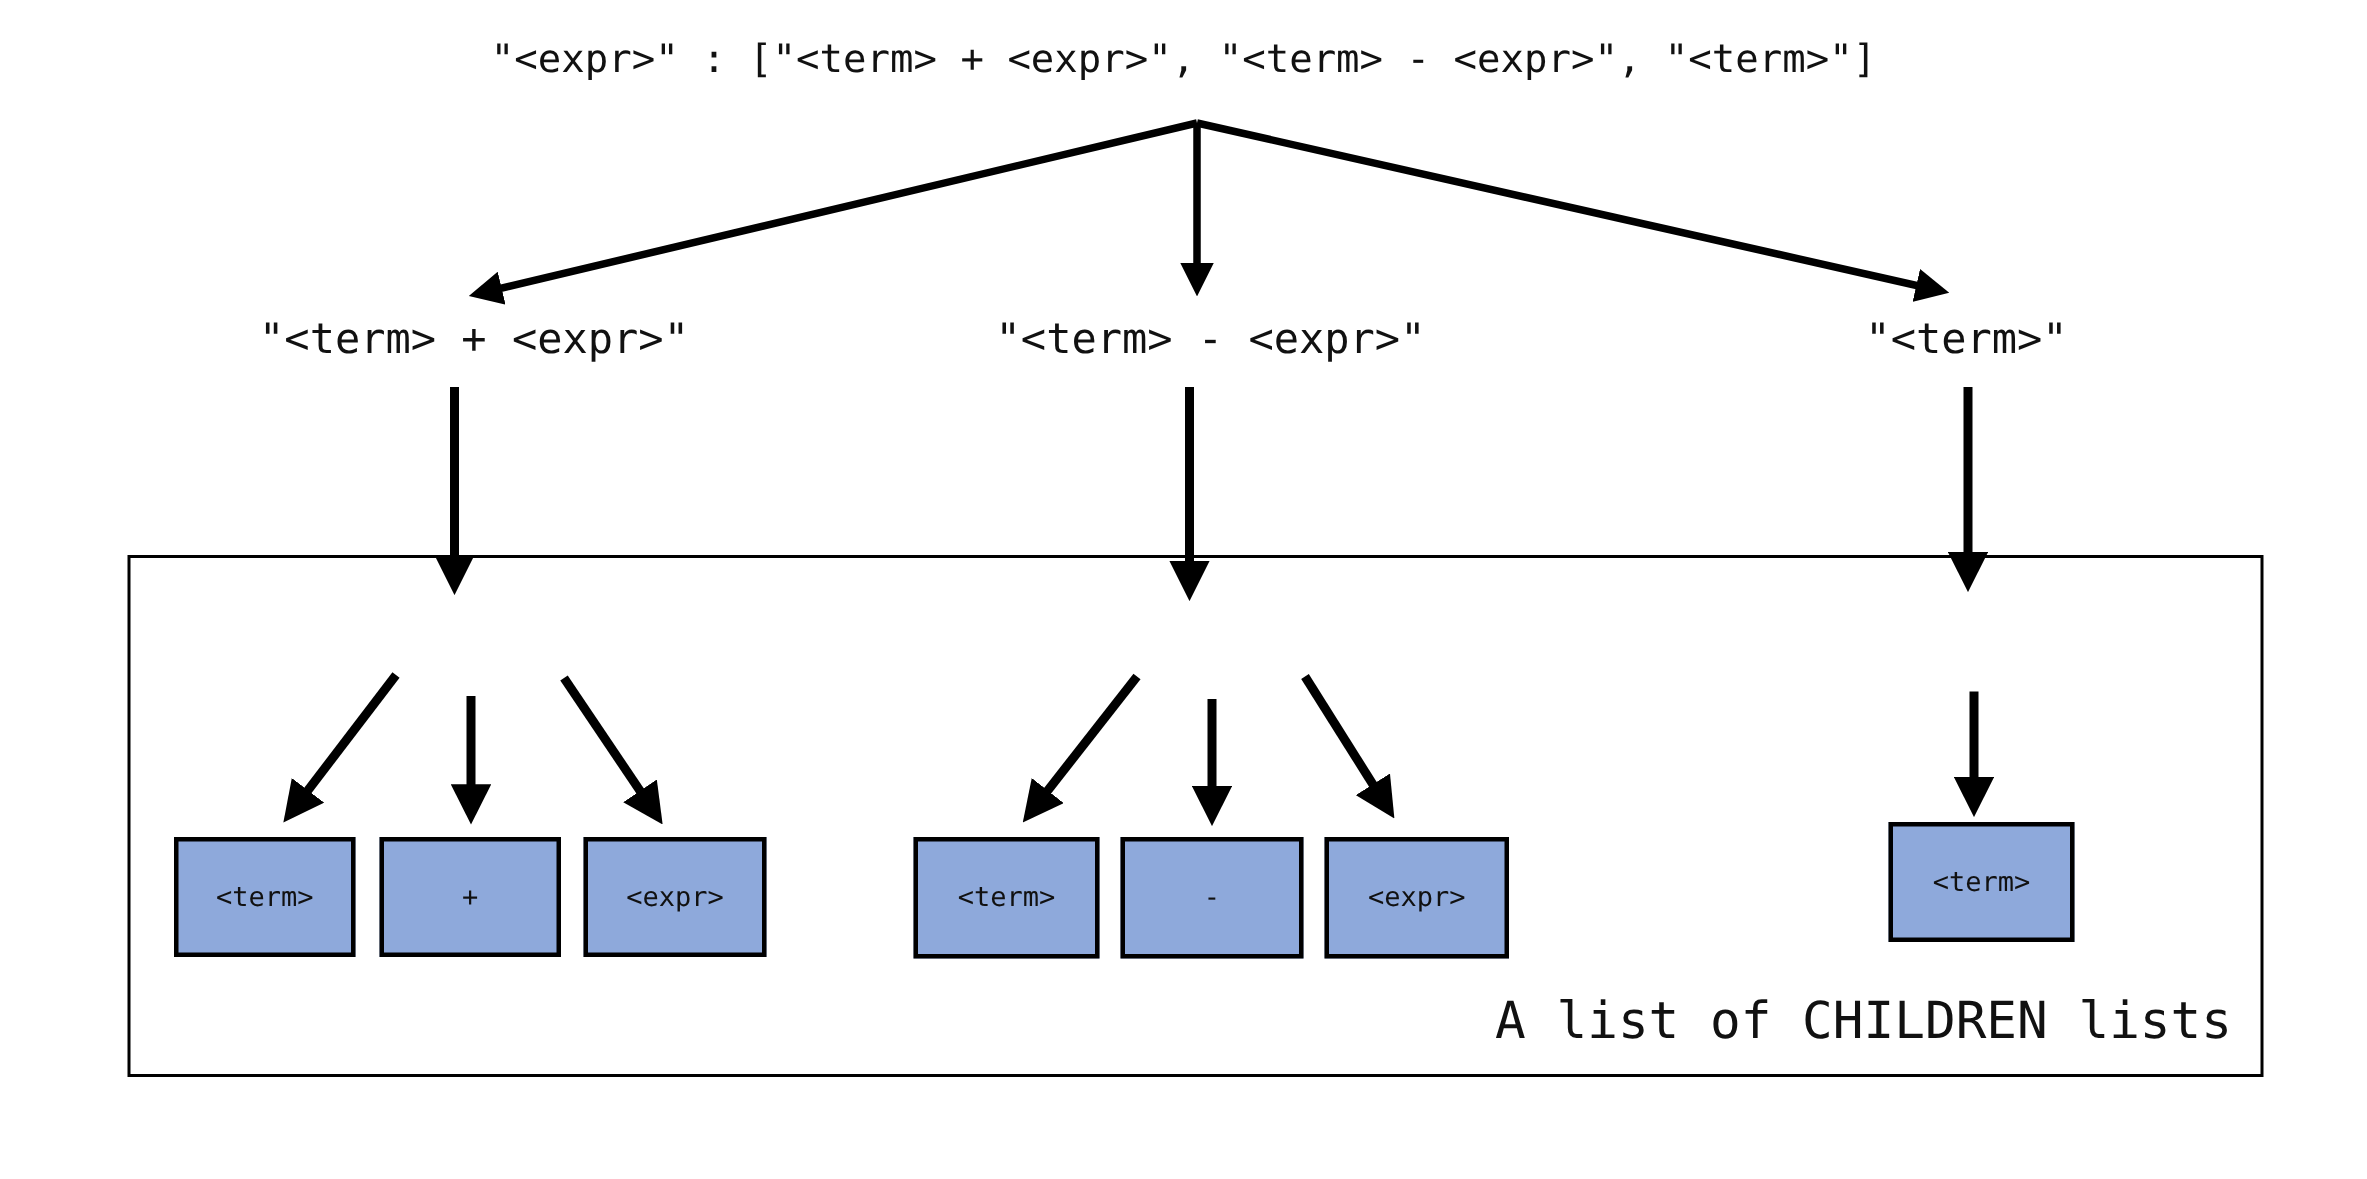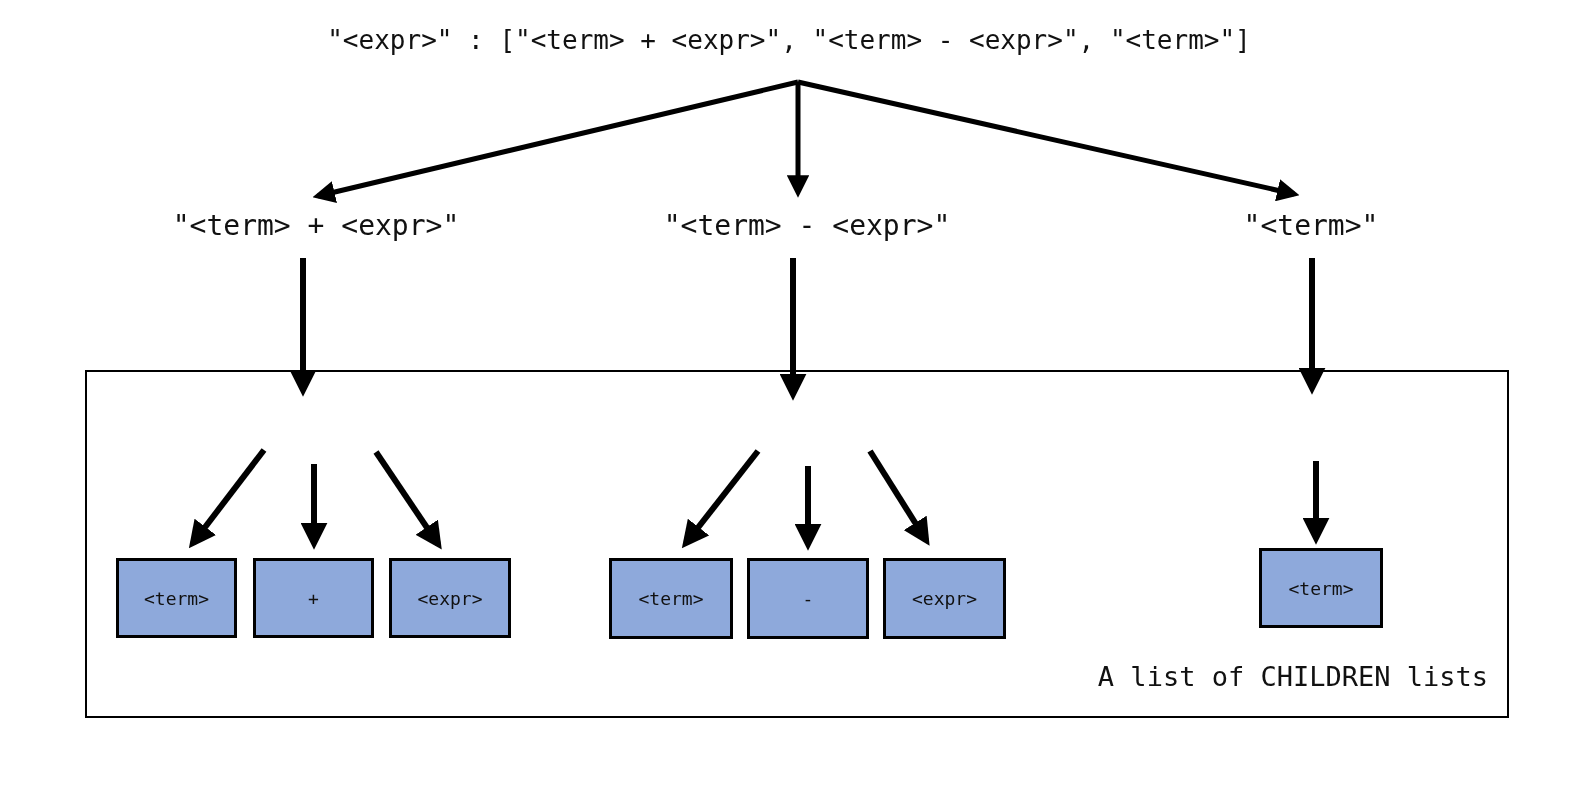--- a/index.html
+++ b/index.html
@@ -56,21 +56,21 @@
   .node.n1 { left: 253px;  top: 558px; width: 121px; height: 80px; }
   .node.n2 { left: 389px;  top: 558px; width: 122px; height: 80px; }
   .node.n3 { left: 609px;  top: 558px; width: 124px; height: 81px; }
   .node.n4 { left: 747px;  top: 558px; width: 122px; height: 81px; }
   .node.n5 { left: 883px;  top: 558px; width: 123px; height: 81px; }
   .node.n6 { left: 1259px; top: 548px; width: 124px; height: 80px; }
   .caption {
     position: absolute;
     top: 661px;
     right: 90px;
-    font-size: 27px;
+    font-size: 34px;
     white-space: pre;
   }
   svg.arrows {
     position: absolute;
     left: 0;
     top: 0;
     width: 1578px;
     height: 786px;
     pointer-events: none;
   }

